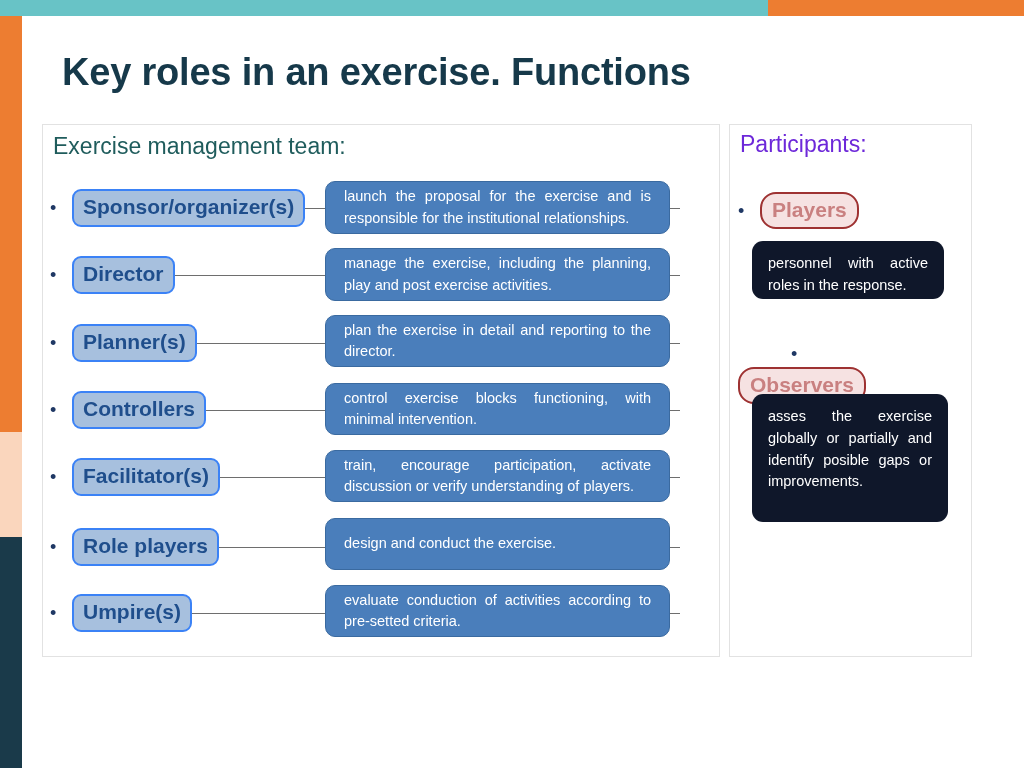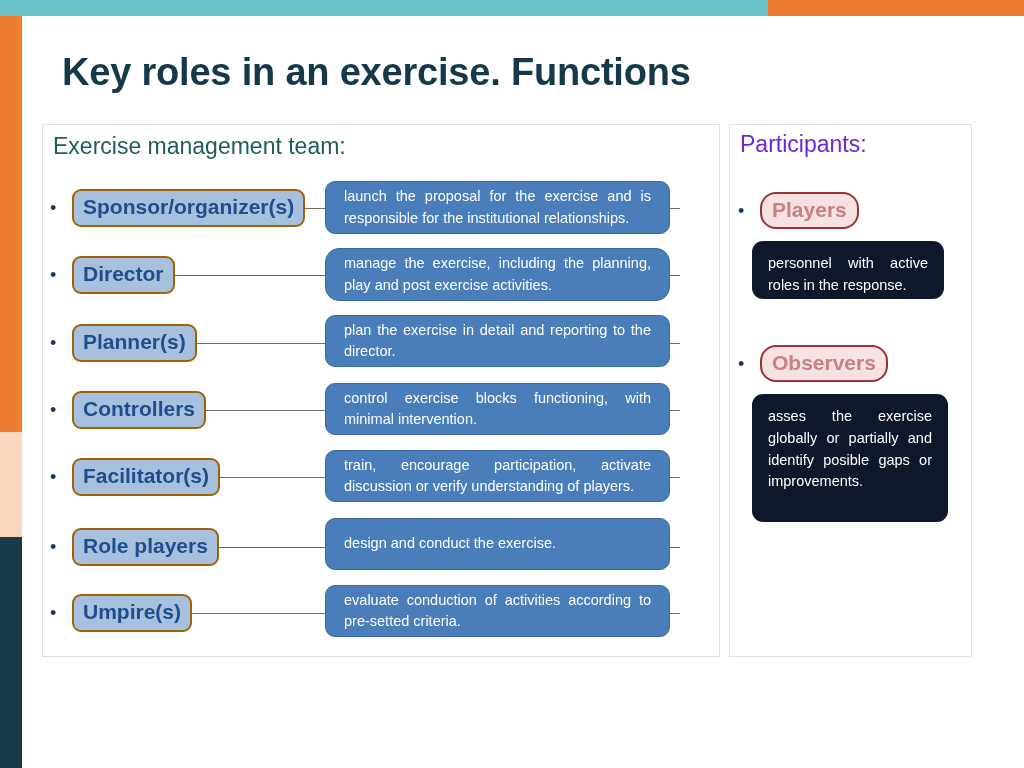--- a/index.html
+++ b/index.html
@@ -107,21 +107,21 @@
     font-size: 18px;
     line-height: 1;
   }
   .bullet::before { content: "\2022"; }
 
   .role-chip {
     display: inline-flex;
     align-items: center;
     justify-content: center;
     background: #a7c0de;
-    border: 2px solid #a16207;
+    border: 2px solid #3b82f6;
     border-radius: 9px;
     color: #1f4e8c;
     font-weight: bold;
     font-size: 21px;
     padding: 3px 9px 5px 9px;
     box-sizing: border-box;
     white-space: nowrap;
     flex: 0 0 auto;
     height: 38px;
   }
@@ -213,21 +213,21 @@
 </div>
 <div class="desc-box" style="top:181px;height:53px;">
   <span>launch the proposal for the exercise and is responsible for the institutional relationships.</span>
 </div>
 
 <div class="role-row" style="top:249px;">
   <span class="bullet"></span>
   <span class="role-chip">Director</span>
   <span class="connector"></span>
 </div>
-<div class="desc-box" style="top:248px;height:53px;border-radius:14px;">
+<div class="desc-box" style="top:248px;height:53px;">
   <span>manage the exercise, including the planning, play and post exercise activities.</span>
 </div>
 
 <div class="role-row" style="top:317px;">
   <span class="bullet"></span>
   <span class="role-chip">Planner(s)</span>
   <span class="connector"></span>
 </div>
 <div class="desc-box" style="top:315px;height:52px;">
   <span>plan the exercise in detail and reporting to the director.</span>
@@ -270,21 +270,21 @@
 </div>
 
 <div class="part-row" style="top:192px;">
   <span class="bullet"></span>
   <span class="part-chip">Players</span>
 </div>
 <div class="part-desc" style="left:752px;top:241px;width:192px;height:58px;">
   <span>personnel with active roles in the response.</span>
 </div>
 
-<div class="part-row" style="top:345px;">
+<div class="part-row" style="top:345px;flex-direction:column;">
   <span class="bullet"></span>
   <span class="part-chip">Observers</span>
 </div>
 <div class="part-desc" style="left:752px;top:394px;width:196px;height:128px;">
   <span>asses the exercise globally or partially and identify posible gaps or improvements.</span>
 </div>
 
 <div id="footer">
 
   

